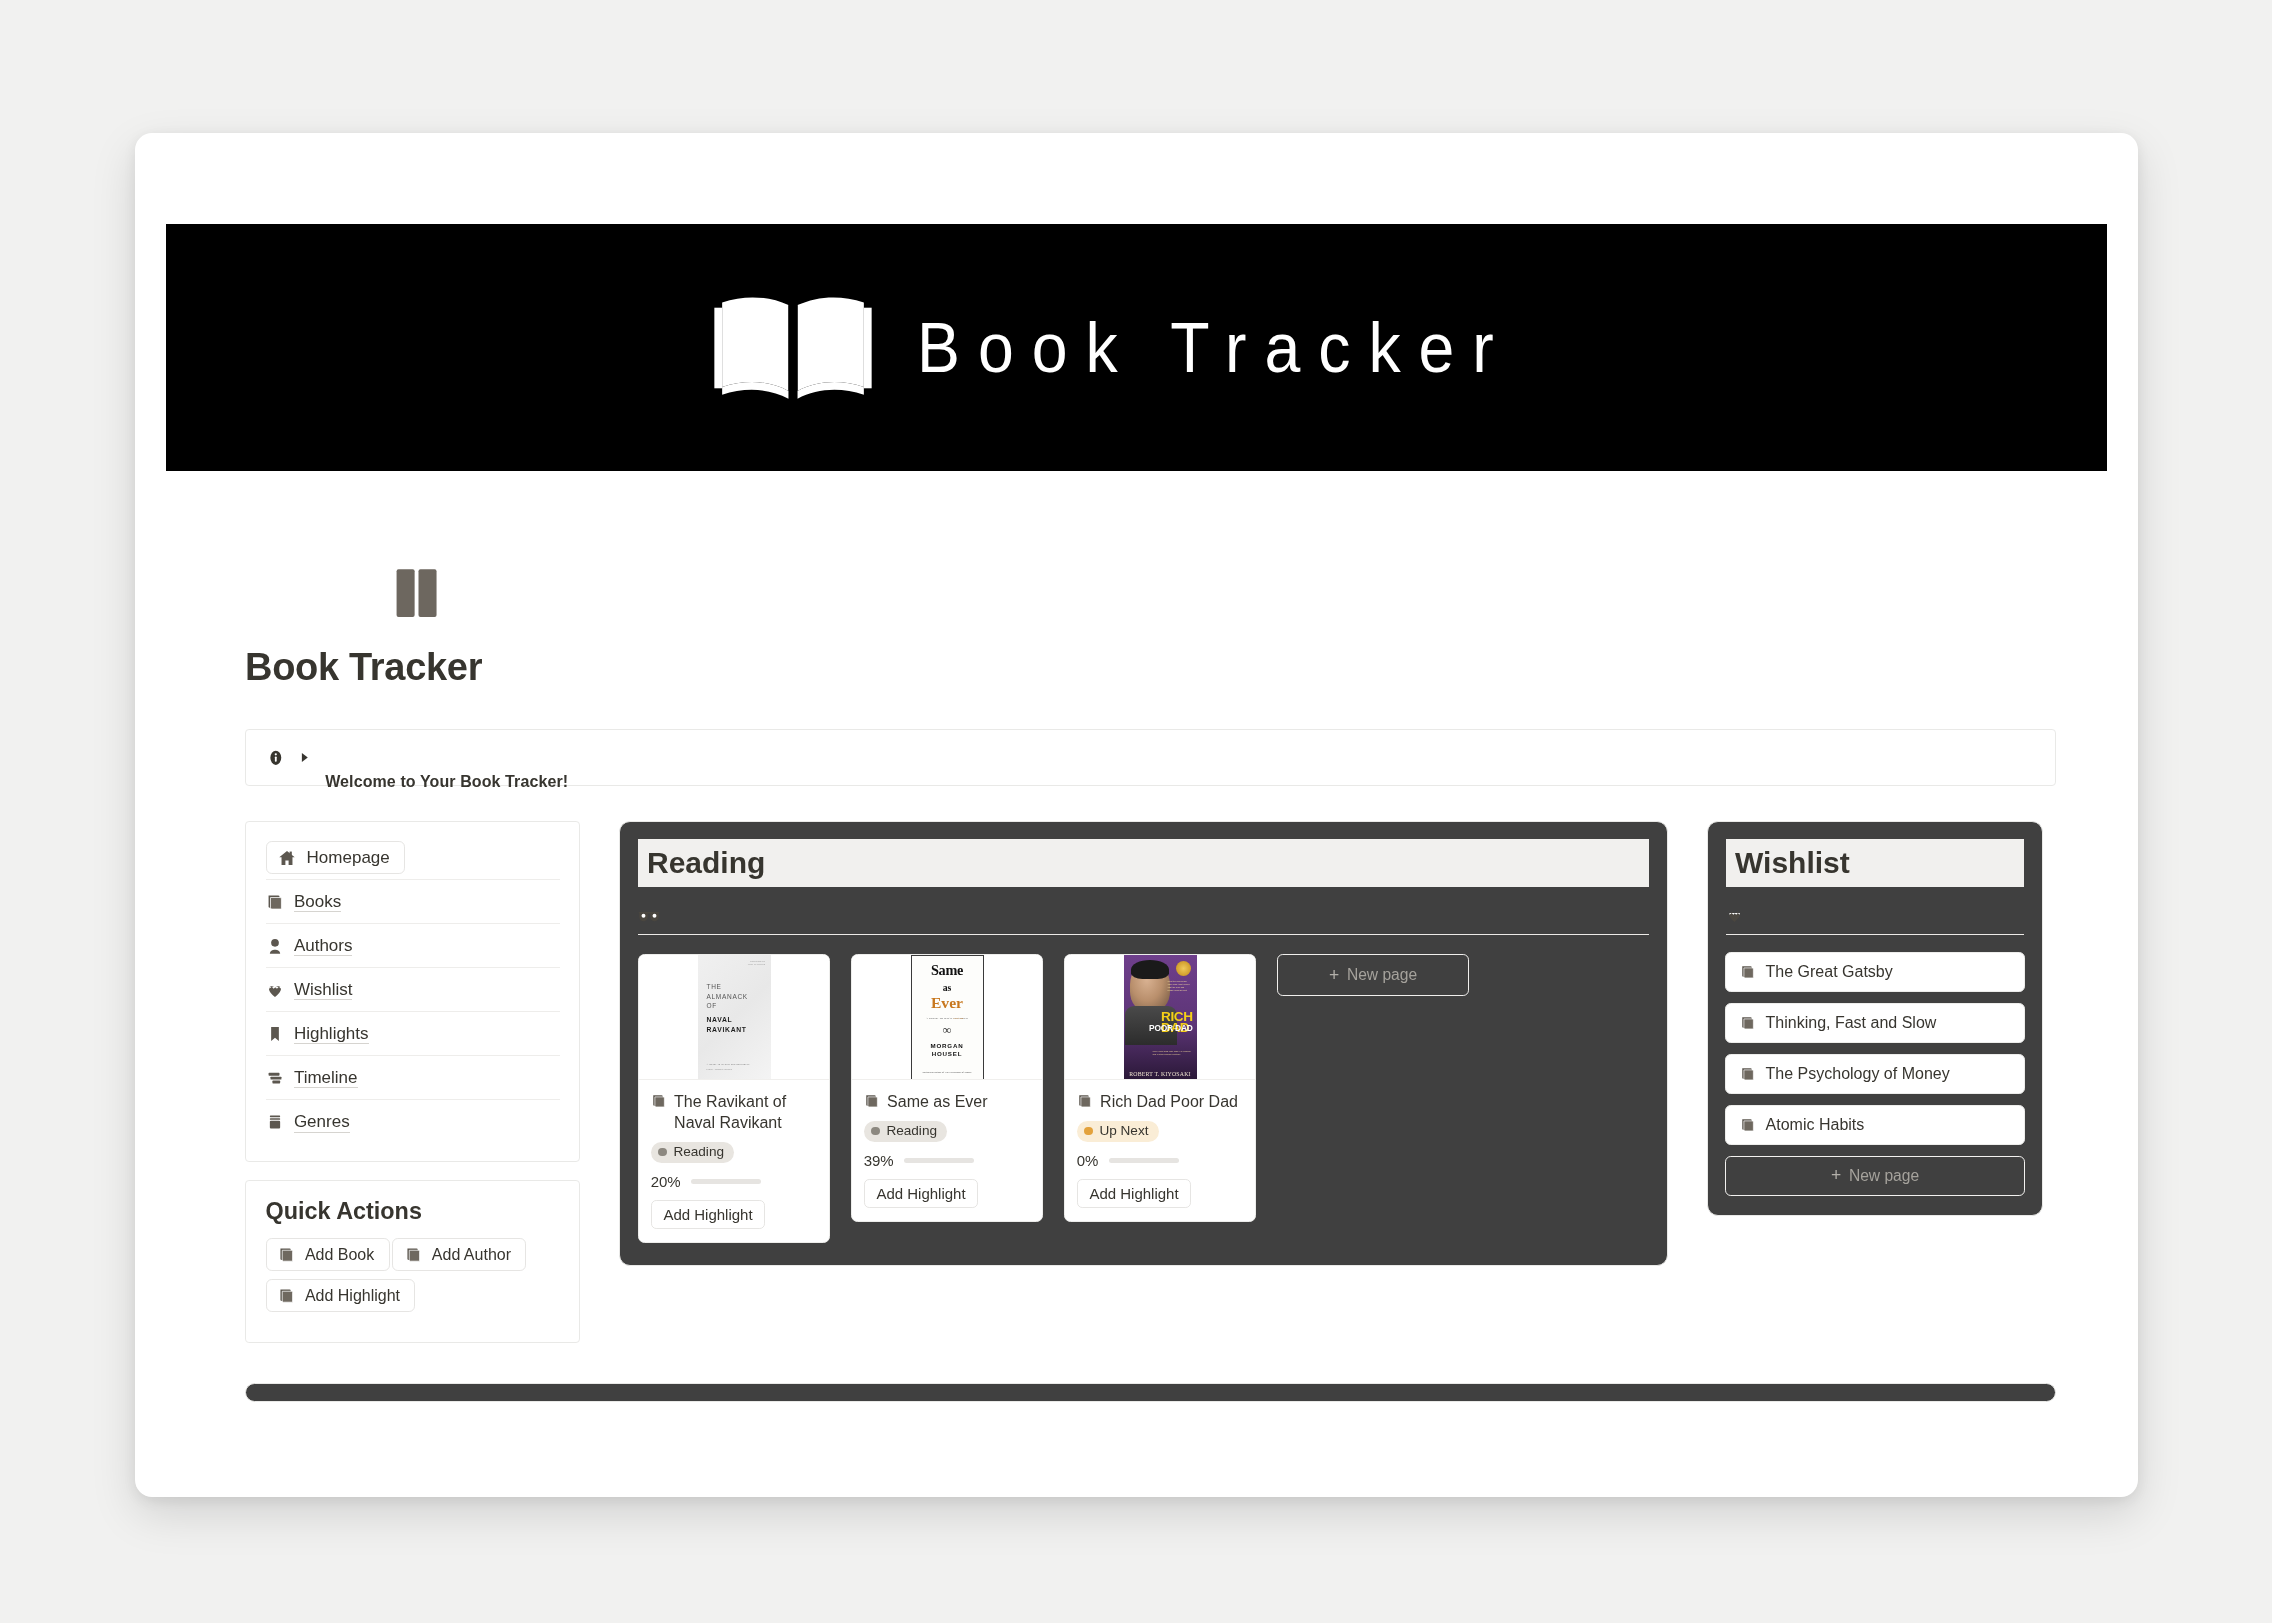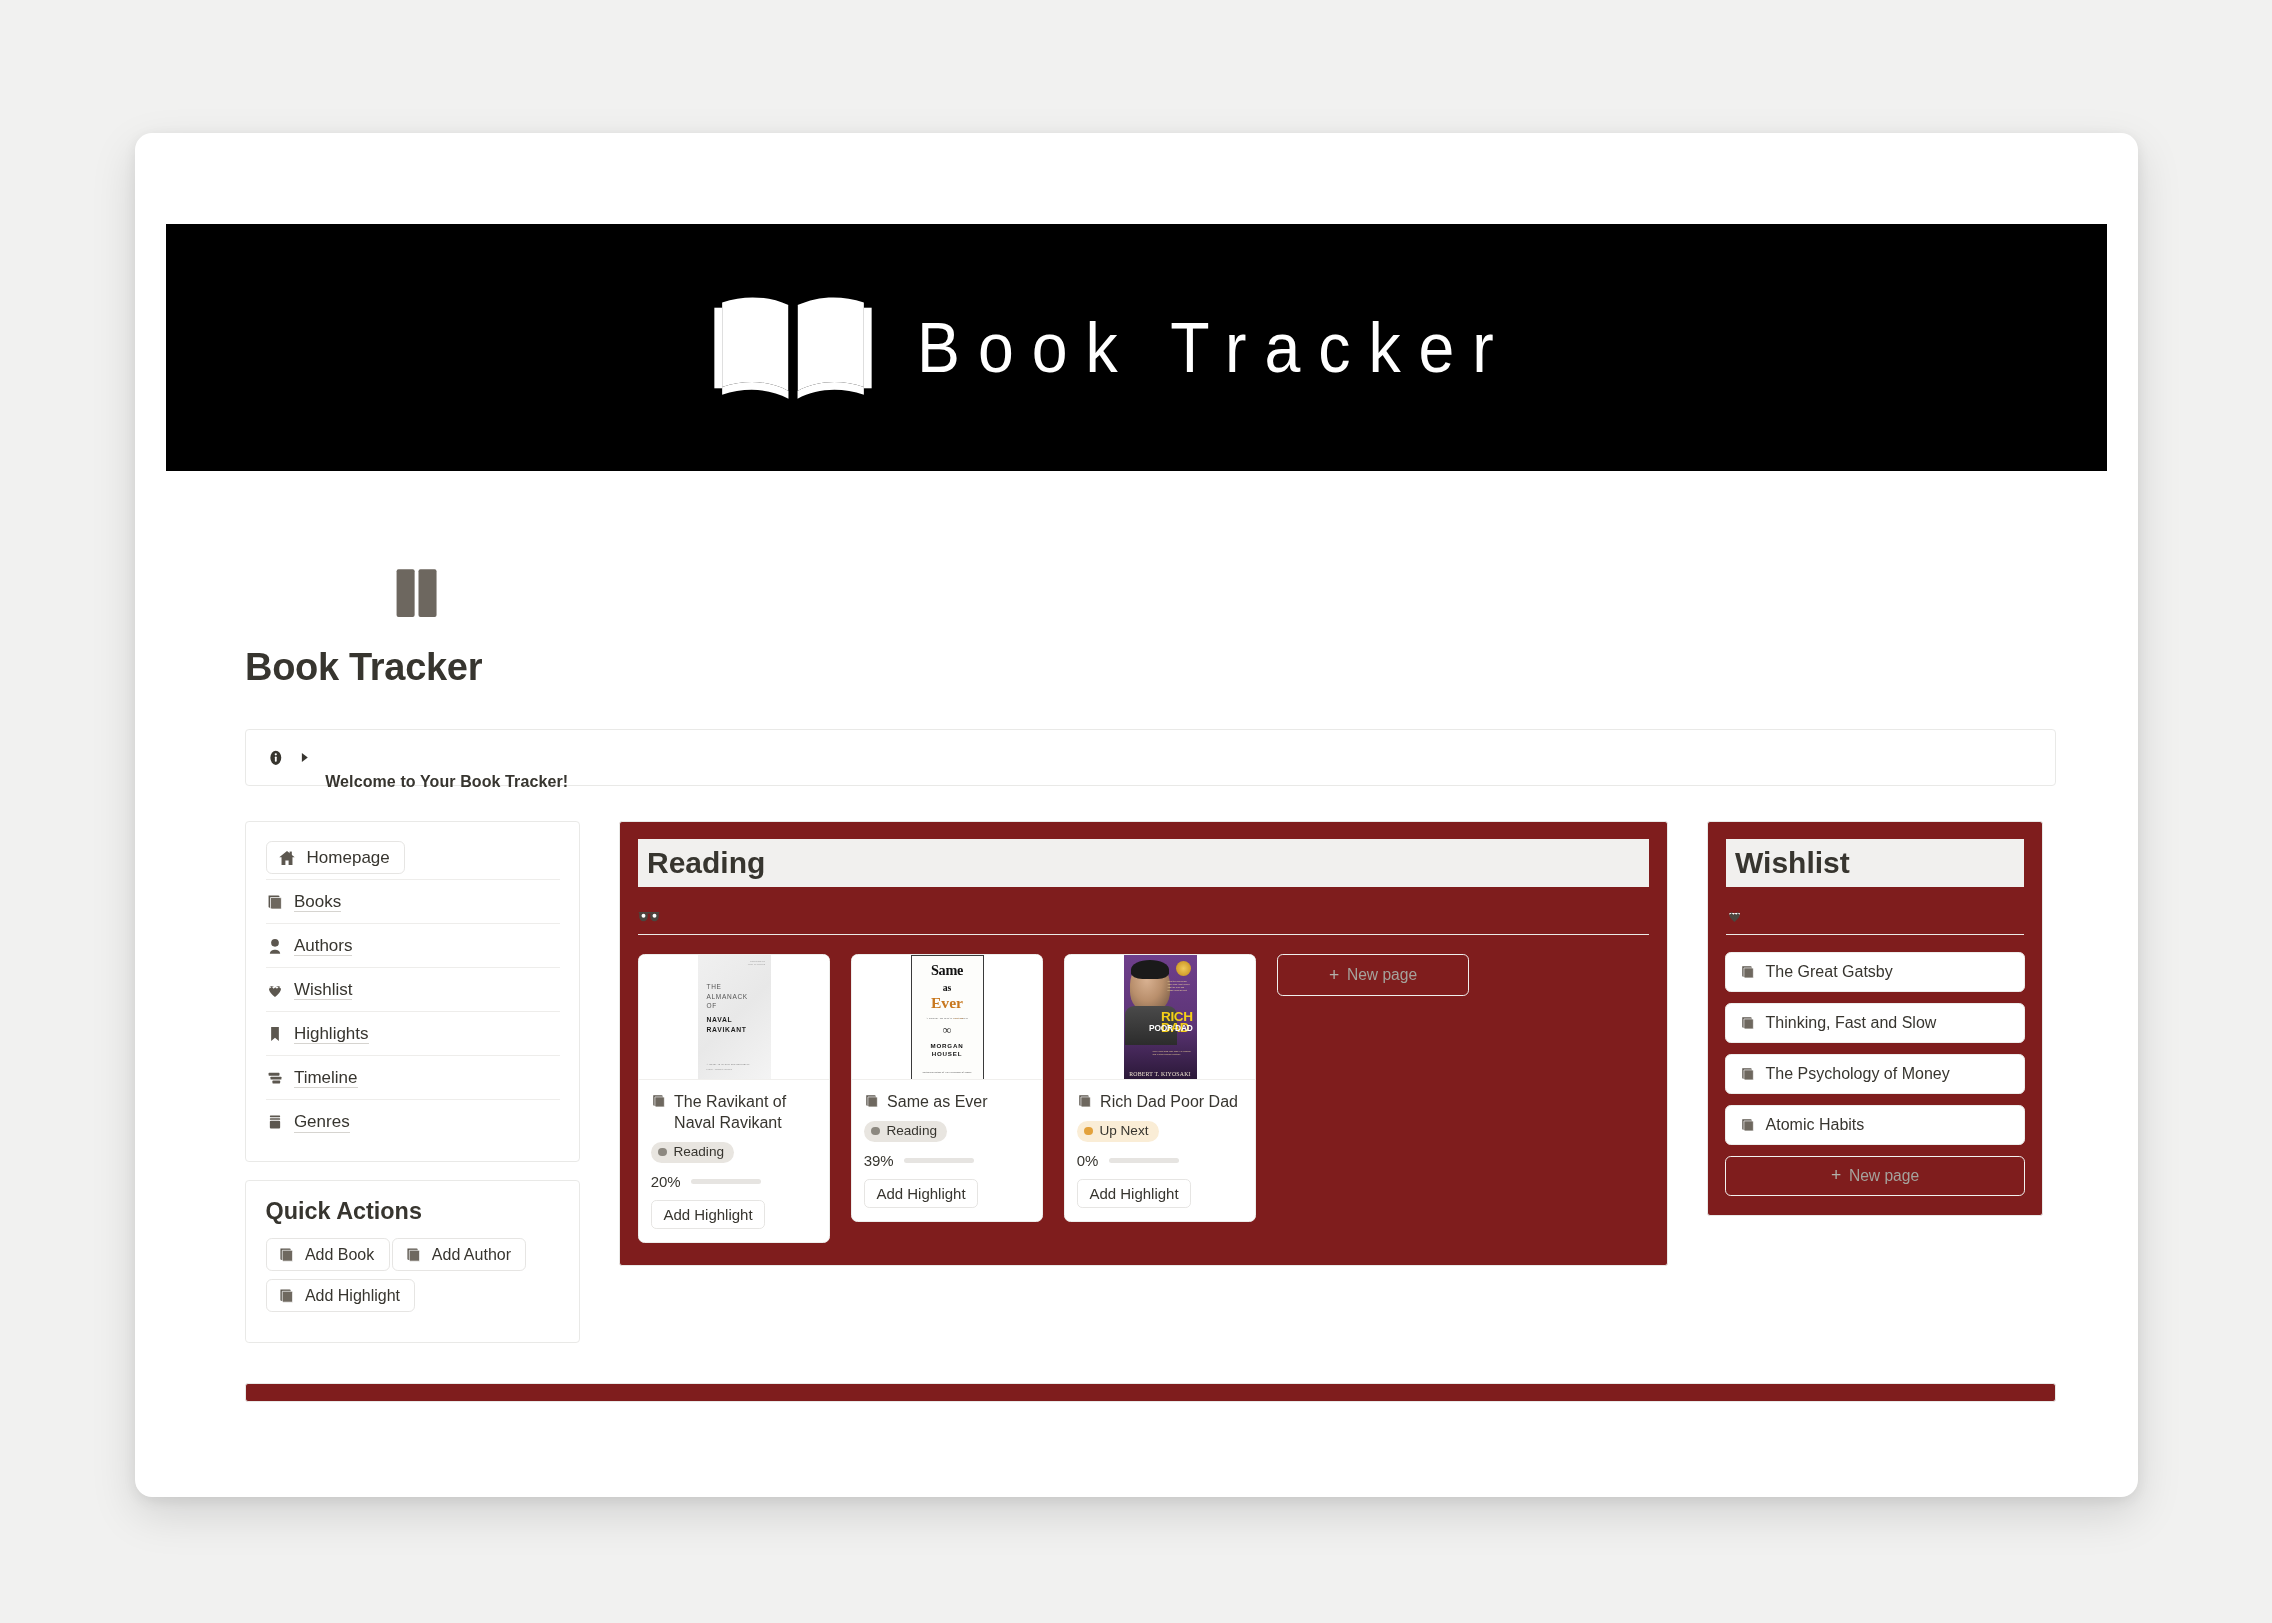--- a/index.html
+++ b/index.html
@@ -194,22 +194,22 @@
     font-weight: 600;
     border-bottom: 0.6px solid #cfcdc9;
     font-family: "Liberation Sans Narrow", "Liberation Sans", sans-serif;
   }
 
   
   #middle-column { width: 1049px; flex: 0 0 auto; }
 
   .db-panel {
     border: 0.6px solid #e9e9e7;
-    border-radius: 3px;
-    background: #7f1d1d;
+    border-radius: 11px;
+    background: #404040;
     overflow: hidden;
   }
   .db-heading-wrap { padding: 17px 18px 0 18px; }
   .db-heading {
     background: #f1f0ee;
     font-size: 30px;
     font-weight: 700;
     color: #37352f;
     padding: 6.5px 9px 7.8px 9px;
     font-family: "Liberation Sans Narrow", "Liberation Sans", sans-serif;

